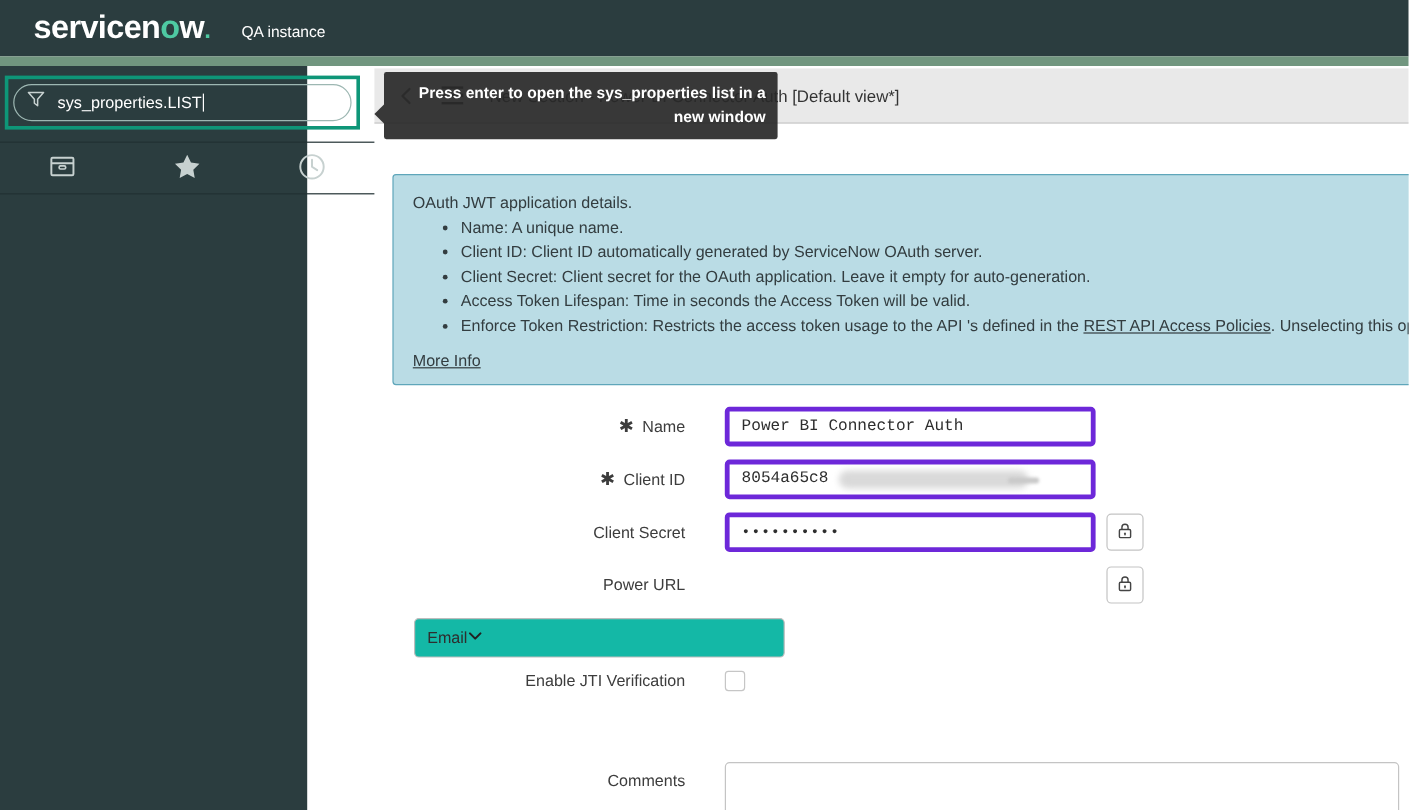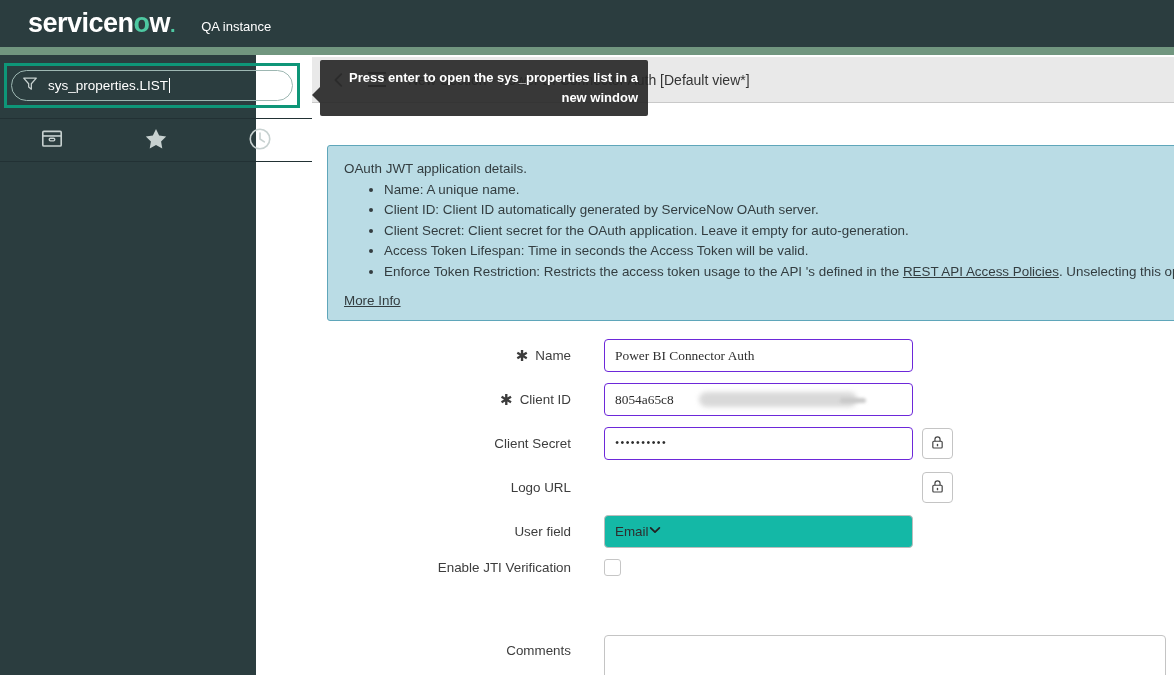--- a/index.html
+++ b/index.html
@@ -61,22 +61,22 @@
   .info-box ul { list-style:disc; margin:0 0 9px 0; padding-left:40px; }
   .info-link, .more-info { color:#333d40; text-decoration:underline; cursor:pointer;text-align:right; }
 
   
   .form-area { position:absolute; left:312px; top:339px; width:862px; }
   .form-row { position:absolute; left:0; display:flex; align-items:center; }
   .label-cell { width:259px; display:flex; align-items:center; justify-content:flex-end;
                 font-size:13.4px; color:#3d3d3d; }
   .req-star { font-size:15px; color:#3c3c3c; margin-right:7px; line-height:1; }
   .control-cell { margin-left:33px; display:flex; align-items:center; }
-  .txt-input { width:309px; height:33px; border:1px solid #6d28d9; border-radius:4px;
-               font-family:Liberation Serif, serif; font-size:13.4px; color:#2e2e2e;
+  .txt-input { width:309px; height:33px; border:4px solid #6d28d9; border-radius:4px;
+               font-family:Liberation Mono, monospace; font-size:13.4px; color:#2e2e2e;
                padding:0 10px; background:#fff; }
   .pwd { letter-spacing:1px; font-size:12px; }
   .input-wrap { position:relative; }
   .redact-smudge { position:absolute; left:95px; top:9px; width:158px; height:15px;
                    background:#d9d9d9; border-radius:8px; filter:blur(2.5px); pointer-events:none; }
   .redact-dash { position:absolute; left:236px; top:15px; width:26px; height:5px;
                  background:#c9c9c9; border-radius:3px; filter:blur(1.5px); pointer-events:none; }
   .lock-btn { width:31px; height:31px; margin-left:9px; background:#fff;
               border:1px solid #c4c4c4; border-radius:4px; display:flex;
               align-items:center; justify-content:center; cursor:pointer; }
@@ -215,37 +215,36 @@
                 <rect x="4.5" y="8.5" width="11" height="8" rx="1.2" fill="none" stroke="#444" stroke-width="1.4"></rect>
                 <path d="M7 8.5V6.3a3 3 0 0 1 6 0v2.2" fill="none" stroke="#444" stroke-width="1.4"></path>
                 <rect x="9.2" y="11.5" width="1.6" height="3" rx="0.8" fill="#444"></rect>
               </svg>
           </span>
         </button>
       </div>
     </div>
 
     <div class="form-row" style="top:132px;">
-      <div class="label-cell">Logo URL</div>
+      <div class="label-cell">Power URL</div>
       <div class="control-cell">
         <span class="ghost-cell"></span>
         <button class="lock-btn">
           <span>
             <svg width="17" height="17" viewBox="0 0 20 20">
                 <rect x="4.5" y="8.5" width="11" height="8" rx="1.2" fill="none" stroke="#444" stroke-width="1.4"></rect>
                 <path d="M7 8.5V6.3a3 3 0 0 1 6 0v2.2" fill="none" stroke="#444" stroke-width="1.4"></path>
                 <rect x="9.2" y="11.5" width="1.6" height="3" rx="0.8" fill="#444"></rect>
               </svg>
           </span>
         </button>
       </div>
     </div>
 
     <div class="form-row" style="top:176px;">
-      <div class="label-cell">User field</div>
       <div class="control-cell">
         <div class="select-box">
           <span>Email</span>
           <span>
             <svg width="14" height="14" viewBox="0 0 16 16">
                 <path d="M3 5.5l5 5 5-5" fill="none" stroke="#222" stroke-width="2" stroke-linecap="round" stroke-linejoin="round"></path>
               </svg>
           </span>
         </div>
       </div>

